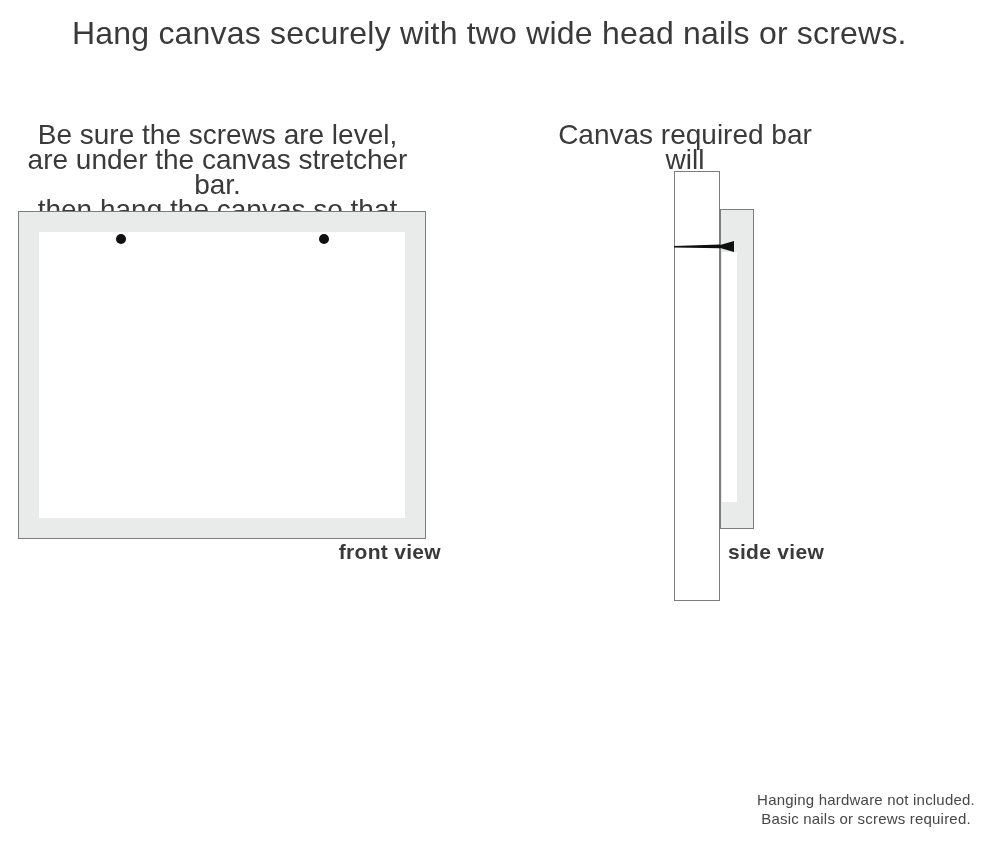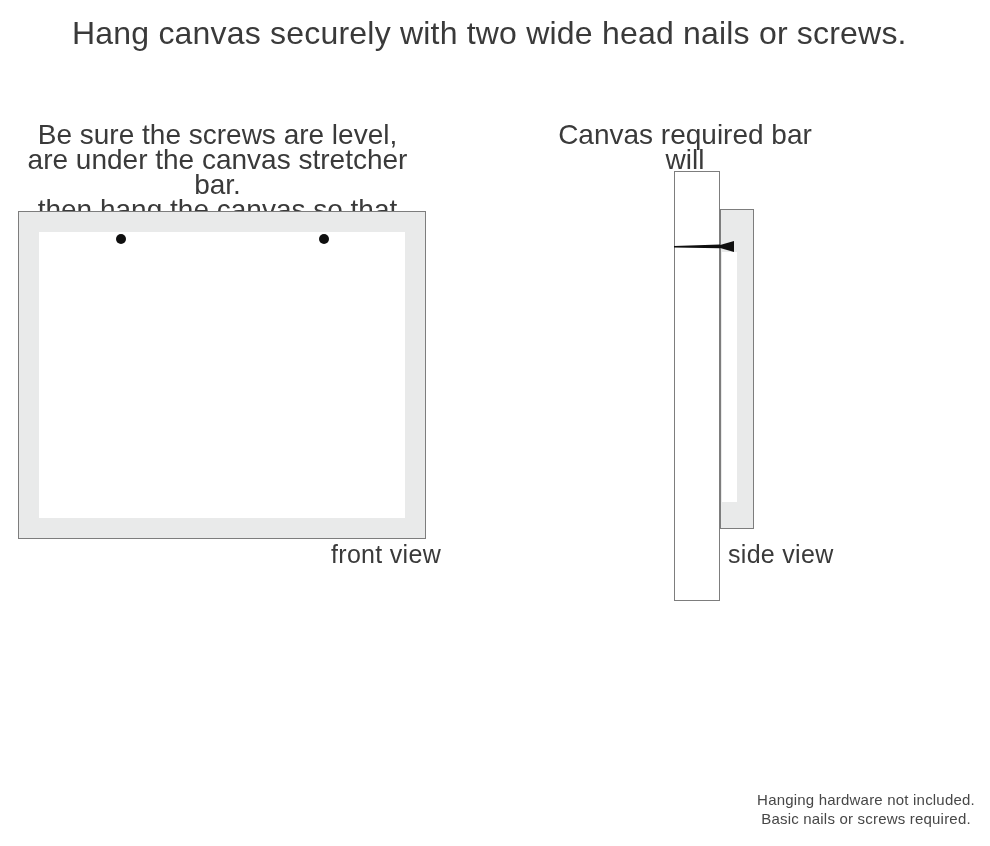--- a/index.html
+++ b/index.html
@@ -57,23 +57,24 @@
     height: 10px;
     border-radius: 50%;
     background: var(--hardware, #0f0f0f);
     top: 22px;
   }
   .screw-dot.left  { left: 97px; }
   .screw-dot.right { left: 300px; }
 
   .view-label {
     position: absolute;
-    font-size: 25px;
+    font-size: 21px;
     letter-spacing: 0.3px;
     color: var(--text, #3a3a3a);
+    font-weight: bold;
   }
   .front-label {
     left: 18px;
     width: 423px;
     top: 540px;
     text-align: right;
   }
   .side-label {
     left: 728px;
     top: 540px;

